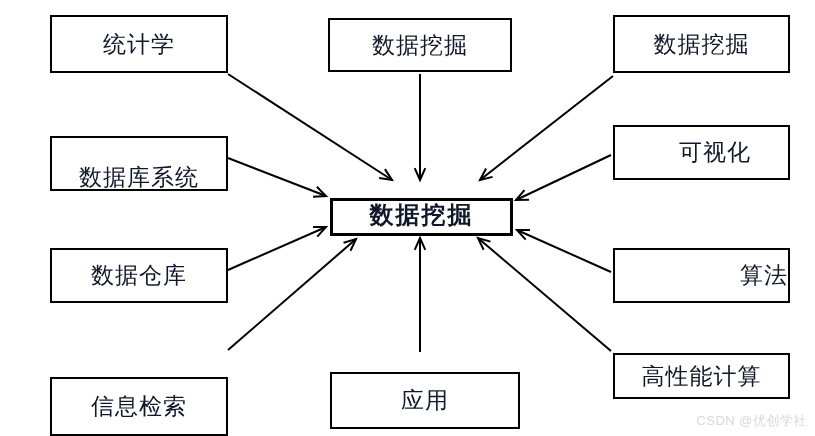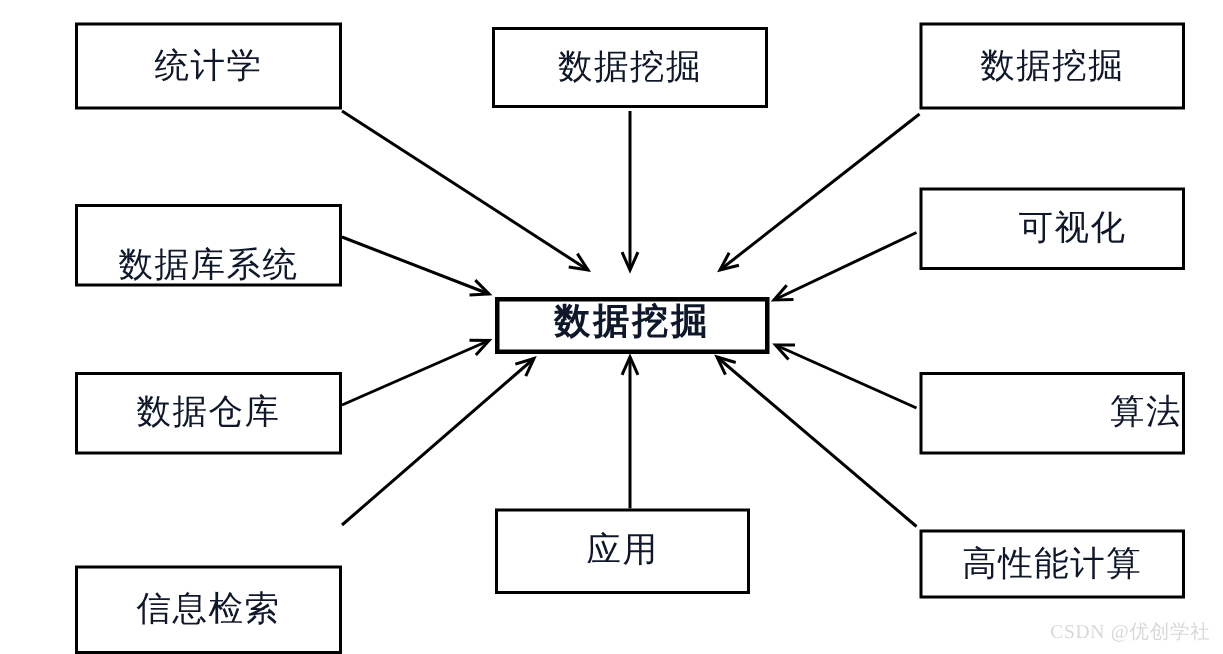--- a/index.html
+++ b/index.html
@@ -51,21 +51,21 @@
   }
   .watermark {
     position: absolute;
     right: 8px;
     bottom: 6px;
     font-size: 13px;
     color: #d8d8d8;
     letter-spacing: 0.5px;
     white-space: nowrap;
     z-index: 3;
-    font-family: Liberation Serif, serif;
+    font-family: Liberation Sans, sans-serif;
   }
 </style>
 </head>
 <body>
 
 <div id="canvas">
 
   <svg id="edges" viewBox="0 0 815 436" xmlns="http://www.w3.org/2000/svg">
       <g>
         <line x1="228" y1="74" x2="392" y2="180" stroke="#000000" stroke-width="2"></line>
@@ -118,21 +118,21 @@
       </div>
       <div class="node" style="left: 50px; top: 248px; width: 178px; height: 55px; border-color: rgb(0, 0, 0); text-align: right;">
         <span class="node-label">数据仓库</span>
       </div>
       <div class="node" style="left: 50px; top: 353px; width: 178px; height: 59px; border-color: rgb(0, 0, 0); margin-top: 24px;">
         <span class="node-label">信息检索</span>
       </div>
       <div class="node" style="left: 328px; top: 18px; width: 184px; height: 54px; border-color: rgb(0, 0, 0);">
         <span class="node-label">数据挖掘</span>
       </div>
-      <div class="node" style="left: 330px; top: 339px; width: 170px; height: 57px; border-color: rgb(0, 0, 0);">
+      <div class="node" style="left: 330px; top: 372px; width: 190px; height: 57px; border-color: rgb(0, 0, 0);">
         <span class="node-label">应用</span>
       </div>
       <div class="node" style="left: 613px; top: 15px; width: 177px; height: 58px; border-color: rgb(0, 0, 0);">
         <span class="node-label">数据挖掘</span>
       </div>
       <div class="node" style="left: 613px; top: 125px; width: 177px; height: 55px; border-color: rgb(0, 0, 0); padding-left: 27px;">
         <span class="node-label">可视化</span>
       </div>
       <div class="node" style="left: 613px; top: 248px; width: 177px; height: 55px; border-color: rgb(0, 0, 0); justify-content: flex-end;">
         <span class="node-label">算法</span>

